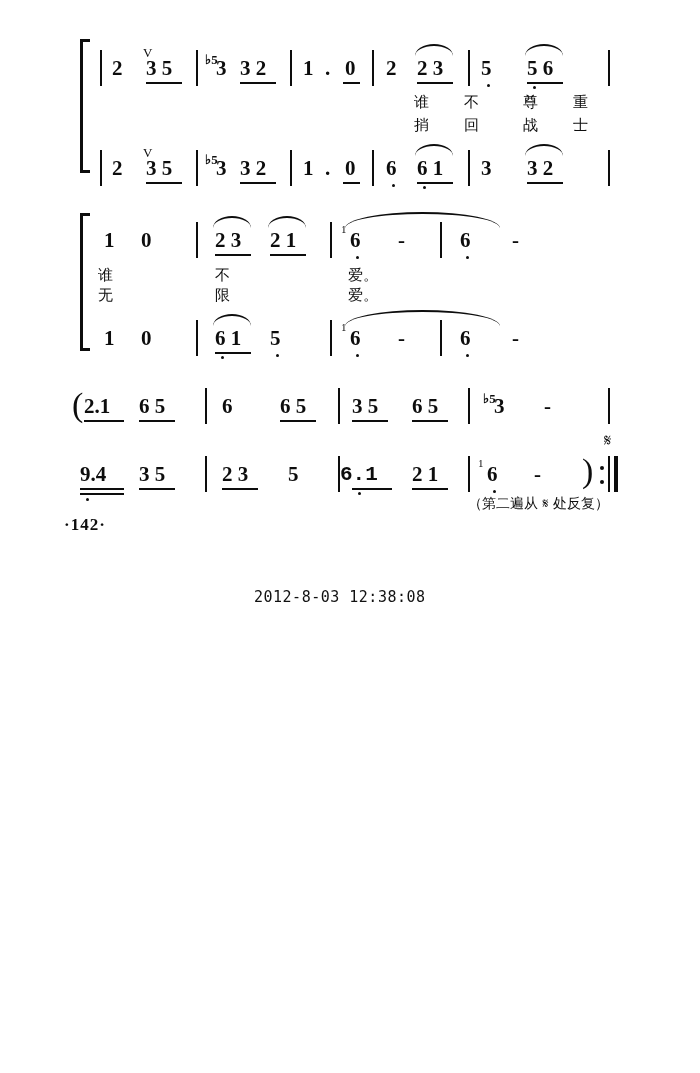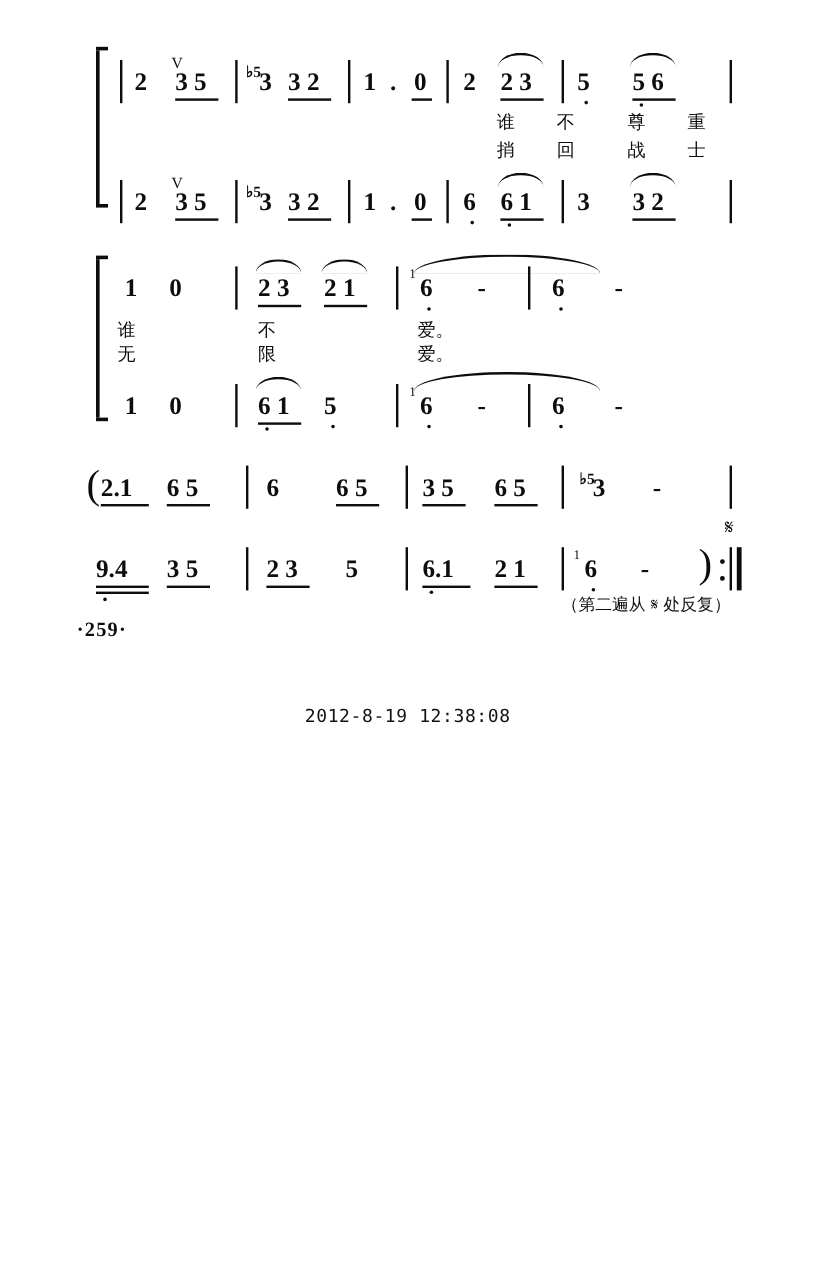--- a/index.html
+++ b/index.html
@@ -371,21 +371,21 @@
 
       <div class="bar" style="left:205px; top:86px; height:36px;"></div>
 
       <div class="note" style="left:222px; top:94px;">2 3</div>
       <div class="beam" style="left:222px; top:118px; width:36px;"></div>
 
       <div class="note" style="left:288px; top:94px;">5</div>
 
       <div class="bar" style="left:338px; top:86px; height:36px;"></div>
 
-      <div class="note" style="left:352px; top:94px;">6.1</div>
+      <div class="note" style="left:340px; top:94px;font-family:Liberation Mono, monospace;">6.1</div>
       <div class="beam" style="left:352px; top:118px; width:40px;"></div>
       <div class="dot" style="left:358px; top:122px;"></div>
 
       <div class="note" style="left:412px; top:94px;">2 1</div>
       <div class="beam" style="left:412px; top:118px; width:36px;"></div>
 
       <div class="bar" style="left:468px; top:86px; height:36px;"></div>
 
       <div class="tupletnum" style="left:478px; top:88px;">1</div>
       <div class="note" style="left:487px; top:94px;">6</div>
@@ -400,17 +400,17 @@
         <div class="dot" style="left:600px; top:96px;"></div>
         <div class="dot" style="left:600px; top:110px;"></div>
       </div>
 
       <div class="segno" style="left:604px; top:60px;">𝄋</div>
     </div>
   </div>
 
   <div class="footnote" style="left:468px; top:495px;">（第二遍从 𝄋 处反复）</div>
 
-  <div class="page-number" style="left:64px; top:515px;">·259·</div>
-
-  <div class="timestamp" style="left:254px; top:588px;">2012-8-19 12:38:08</div>
+  <div class="page-number" style="left:64px; top:515px;">·142·</div>
+
+  <div class="timestamp" style="left:254px; top:588px;">2012-8-03 12:38:08</div>
 
 </div>
 
 </body></html>

